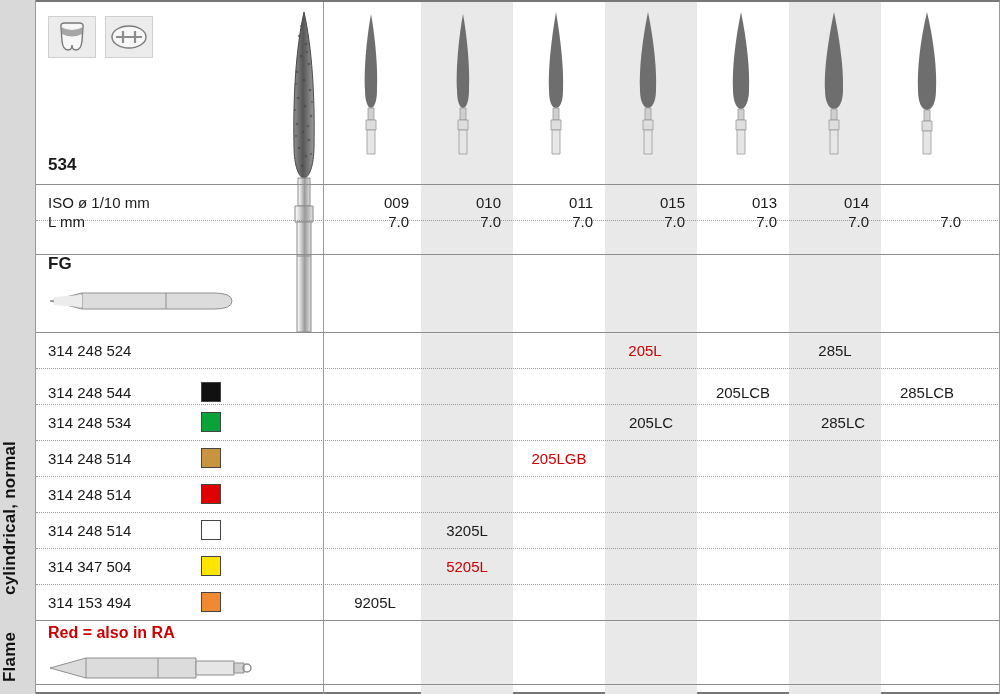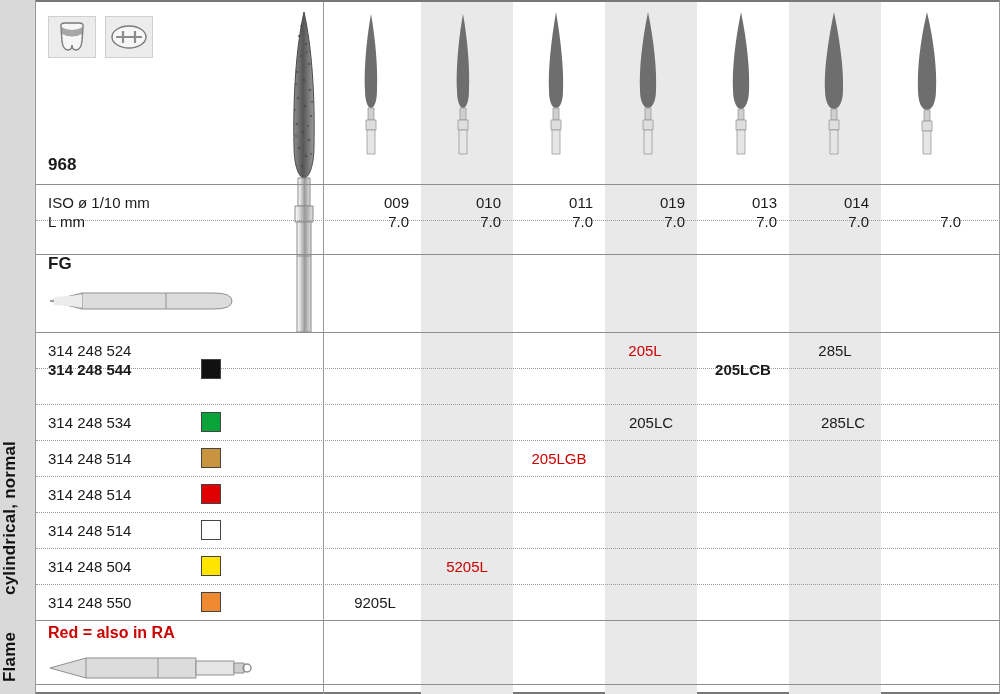--- a/index.html
+++ b/index.html
@@ -234,34 +234,34 @@
       </div>
       <div class="mini-bur" style="left:866px; top:5px;">
         <svg width="50" height="152" viewBox="0 0 50 152">
           <path d="M25 5 C32 34 35 64 34 83 C34 96 30 103 25 103 C20 103 16 96 16 83 C15 64 18 34 25 5 Z" fill="#6e6e6e"></path>
           <path d="M22 103 L22 114 L28 114 L28 103 Z" fill="#cfcfcf" stroke="#9a9a9a" stroke-width="0.8"></path>
           <path d="M20 114 L30 114 L30 124 L20 124 Z" fill="#dedede" stroke="#9a9a9a" stroke-width="0.8"></path>
           <path d="M21 124 L29 124 L29 147 L21 147 Z" fill="#e6e6e6" stroke="#9a9a9a" stroke-width="0.8"></path>
         </svg>
       </div>
 
-      <div class="code-861">968</div>
+      <div class="code-861">534</div>
     </div>
 
     <div class="hsep" style="top:182px;"></div>
     <div class="hdot" style="top:218px;"></div>
     <div class="hsep" style="top:252px;"></div>
     <div class="hsep" style="top:330px;"></div>
 
     <div class="row" style="top:183px; height:35px;">
       <span class="row-label">ISO ø 1/10 mm</span>
       <span class="cellv" style="left:293px; width:92px;">009</span>
       <span class="cellv" style="left:385px; width:92px;">010</span>
       <span class="cellv" style="left:477px; width:92px;">011</span>
-      <span class="cellv" style="left:569px; width:92px;">019</span>
+      <span class="cellv" style="left:569px; width:92px;">015</span>
       <span class="cellv" style="left:661px; width:92px;">013</span>
       <span class="cellv" style="left:753px; width:92px;">014</span>
     </div>
 
     <div class="row" style="top:203px; height:33px;">
       <span class="row-label">L mm</span>
       <span class="cellv" style="left:293px; width:92px;">7.0</span>
       <span class="cellv" style="left:385px; width:92px;">7.0</span>
       <span class="cellv" style="left:477px; width:92px;">7.0</span>
       <span class="cellv" style="left:569px; width:92px;">7.0</span>
@@ -294,29 +294,30 @@
       <span class="row-label">314 248 524</span>
       <span class="cellc" style="left:293px; width:92px;"></span>
       <span class="cellc" style="left:385px; width:92px;"></span>
       <span class="cellc" style="left:477px; width:92px;"></span>
       <span class="cellc red" style="left:569px; width:80px;">205L</span>
       <span class="cellc" style="left:661px; width:92px;"></span>
       <span class="cellc" style="left:753px; width:92px;">285L</span>
       <span class="cellc" style="left:845px; width:92px;"></span>
     </div>
 
-    <div class="row" style="top:350px; height:35px;font-weight:bold;">
+    <div class="row" style="top:373px; height:35px;">
       <span class="row-label">314 248 544</span>
       <span class="swatch" style="left:165px; top:7px; background:#111111;"></span>
       <span class="cellc" style="left:293px; width:92px;"></span>
       <span class="cellc" style="left:385px; width:92px;"></span>
       <span class="cellc" style="left:477px; width:92px;"></span>
       <span class="cellc" style="left:569px; width:92px;"></span>
       <span class="cellc" style="left:661px; width:92px;">205LCB</span>
       <span class="cellc" style="left:753px; width:92px;"></span>
+      <span class="cellc" style="left:845px; width:92px;">285LCB</span>
     </div>
 
     <div class="row" style="top:403px; height:35px;">
       <span class="row-label">314 248 534</span>
       <span class="swatch" style="left:165px; top:7px; background:#0aa33a;"></span>
       <span class="cellc" style="left:293px; width:92px;"></span>
       <span class="cellc" style="left:385px; width:92px;"></span>
       <span class="cellc" style="left:477px; width:92px;"></span>
       <span class="cellc" style="left:569px; width:92px;">205LC</span>
       <span class="cellc" style="left:661px; width:92px;"></span>
@@ -344,41 +345,42 @@
       <span class="cellc" style="left:569px; width:92px;"></span>
       <span class="cellc" style="left:661px; width:92px;"></span>
       <span class="cellc" style="left:753px; width:92px;"></span>
       <span class="cellc" style="left:845px; width:92px;"></span>
     </div>
 
     <div class="row" style="top:511px; height:35px;">
       <span class="row-label">314 248 514</span>
       <span class="swatch" style="left:165px; top:7px; background:#ffffff;"></span>
       <span class="cellc" style="left:293px; width:92px;"></span>
+      <span class="cellc" style="left:385px; width:92px;">3205L</span>
       <span class="cellc" style="left:477px; width:92px;"></span>
       <span class="cellc" style="left:569px; width:92px;"></span>
       <span class="cellc" style="left:661px; width:92px;"></span>
       <span class="cellc" style="left:753px; width:92px;"></span>
       <span class="cellc" style="left:845px; width:92px;"></span>
     </div>
 
     <div class="row" style="top:547px; height:35px;">
-      <span class="row-label">314 248 504</span>
+      <span class="row-label">314 347 504</span>
       <span class="swatch" style="left:165px; top:7px; background:#ffe400;"></span>
       <span class="cellc" style="left:293px; width:92px;"></span>
       <span class="cellc red" style="left:385px; width:92px;">5205L</span>
       <span class="cellc" style="left:477px; width:92px;"></span>
       <span class="cellc" style="left:569px; width:92px;"></span>
       <span class="cellc" style="left:661px; width:92px;"></span>
       <span class="cellc" style="left:753px; width:92px;"></span>
       <span class="cellc" style="left:845px; width:92px;"></span>
     </div>
 
     <div class="row" style="top:583px; height:35px;">
-      <span class="row-label">314 248 550</span>
+      <span class="row-label">314 153 494</span>
       <span class="swatch" style="left:165px; top:7px; background:#f08a32;"></span>
       <span class="cellc" style="left:293px; width:92px;">9205L</span>
       <span class="cellc" style="left:385px; width:92px;"></span>
       <span class="cellc" style="left:477px; width:92px;"></span>
       <span class="cellc" style="left:569px; width:92px;"></span>
       <span class="cellc" style="left:661px; width:92px;"></span>
       <span class="cellc" style="left:753px; width:92px;"></span>
       <span class="cellc" style="left:845px; width:92px;"></span>
     </div>
 

